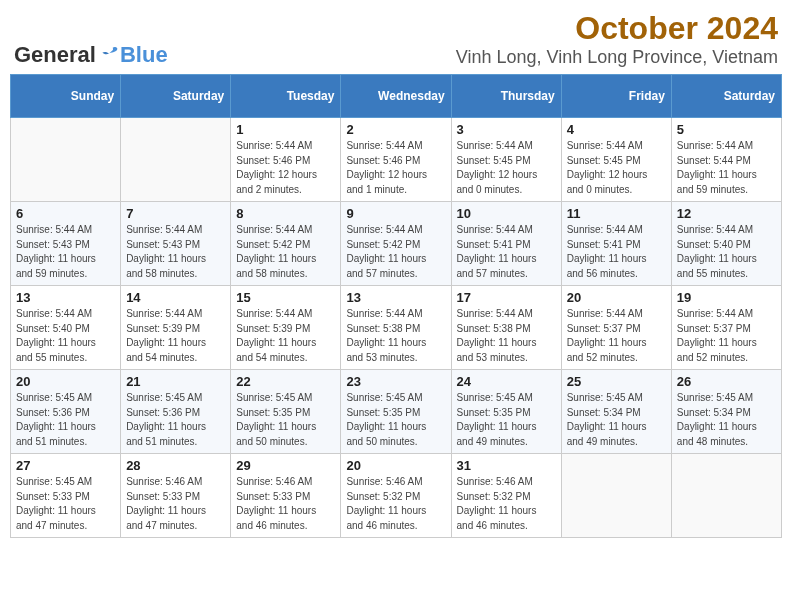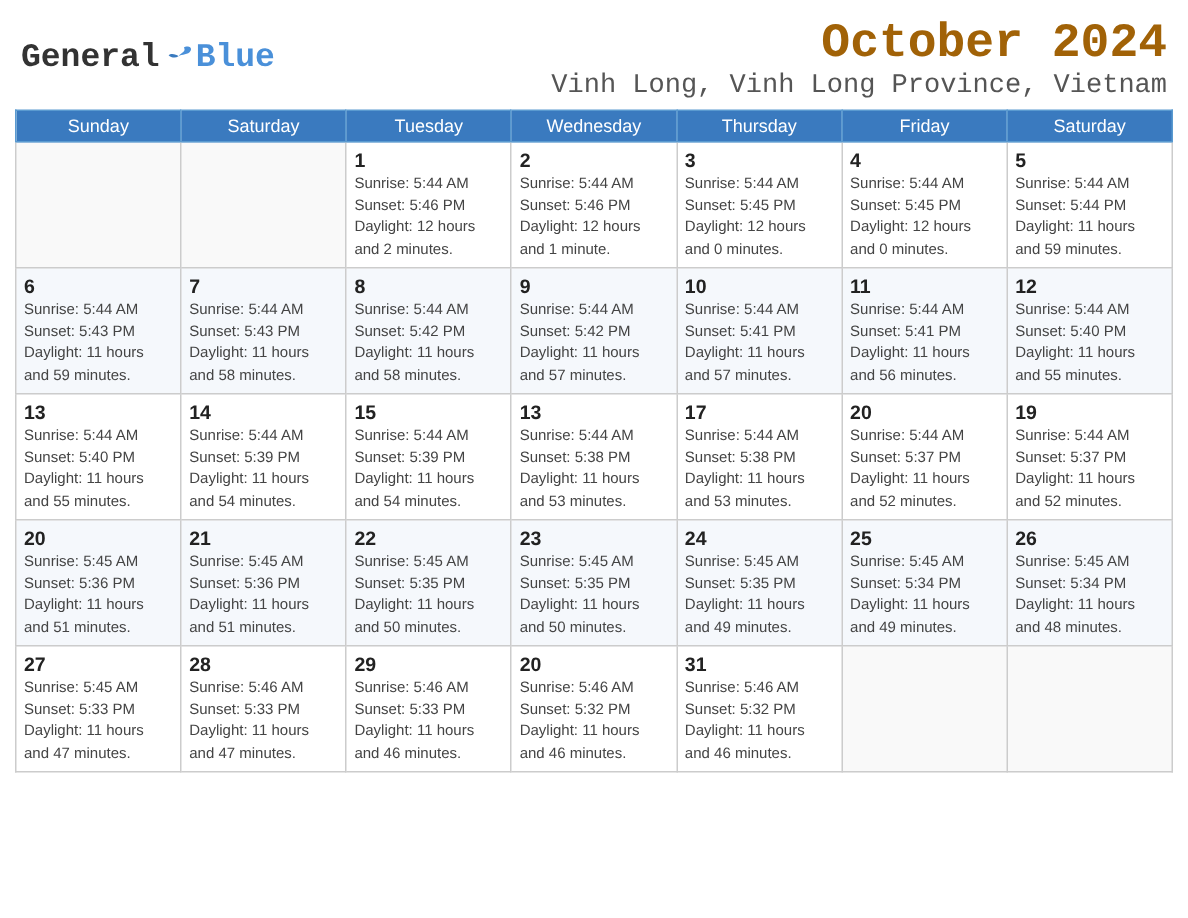--- a/index.html
+++ b/index.html
@@ -6,24 +6,23 @@
     body {
       font-family: Arial, sans-serif;
       background: #fff;
       width: 792px;
       min-height: 612px;
       padding: 10px;
     }
     .header {
       display: flex;
       justify-content: space-between;
-      align-items: center;
+      align-items: flex-end;
       margin-bottom: 6px;
       padding: 0 4px;
-      font-family: Liberation Mono, monospace;
     }
     .logo {
       display: flex;
       flex-direction: column;
       align-items: flex-start;
     }
     .logo-text {
       display: flex;
       align-items: center;
       font-size: 22px;
@@ -50,23 +49,23 @@
       color: #555;
     }
     .calendar {
       width: 100%;
       border-collapse: collapse;
     }
     .calendar th {
       background-color: #3a7abf;
       color: #fff;
       font-size: 12px;
-      font-weight: normal;
-      padding: 3px 6px;
-      text-align: center;
+      font-weight: bold;
+      padding: 14px 6px;
+      text-align: right;
       border: 1px solid #5a9ad0;
     }
     .calendar td {
       border: 1px solid #ccc;
       vertical-align: top;
       padding: 4px 5px;
       font-size: 10px;
       color: #444;
       width: calc(100% / 7);
       min-height: 72px;

